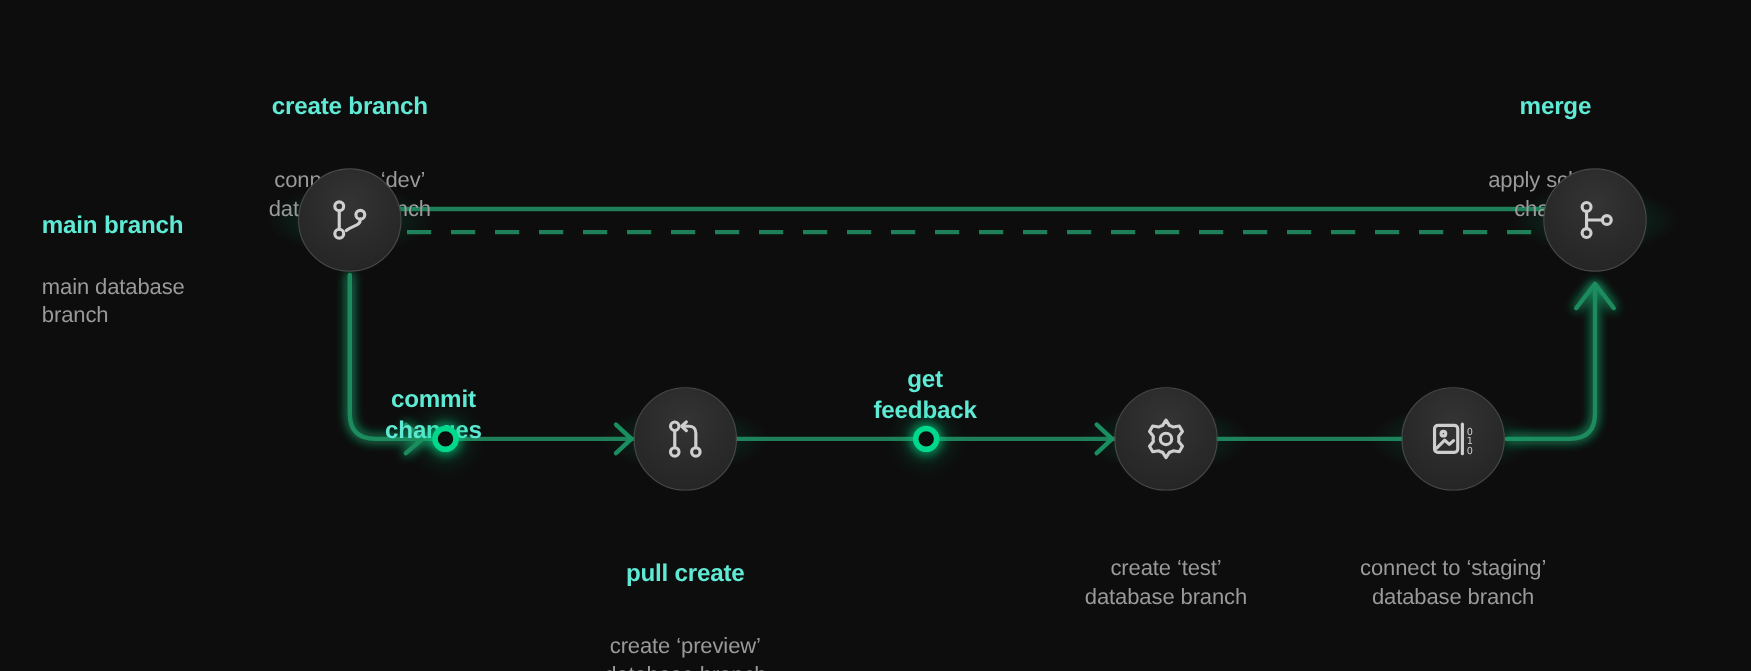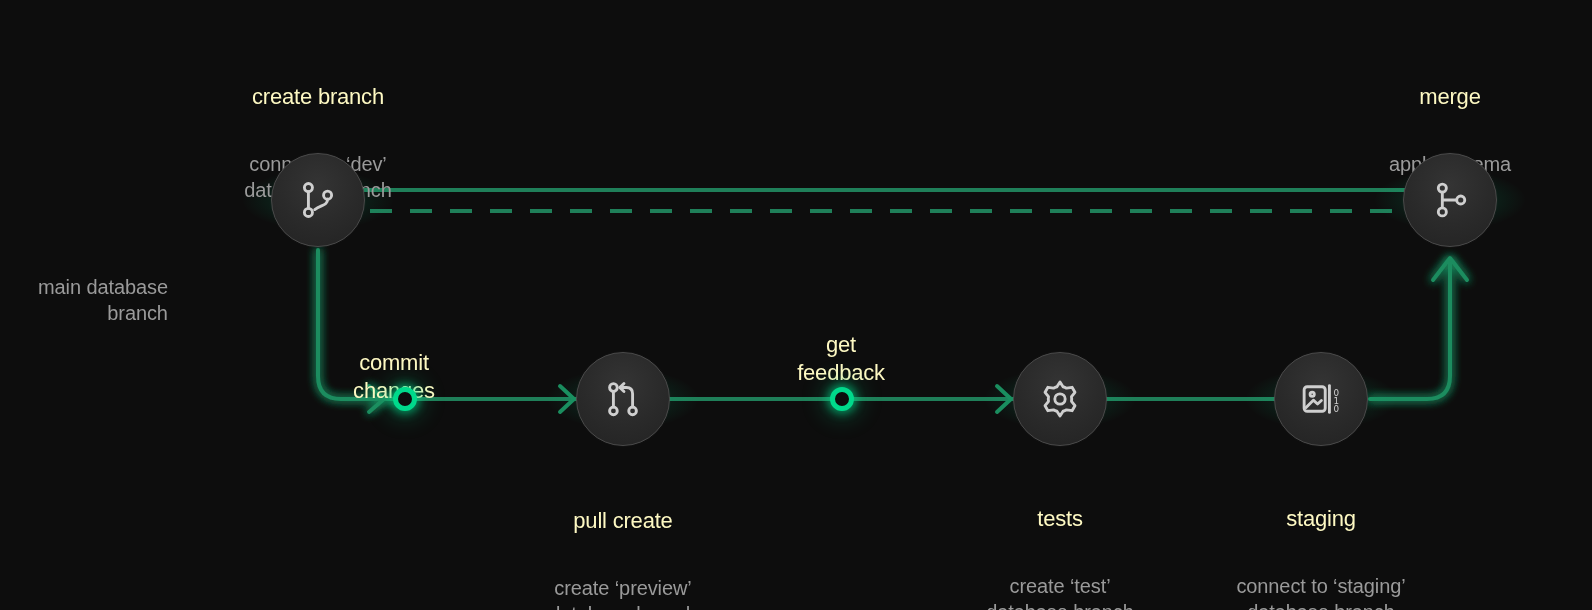--- a/index.html
+++ b/index.html
@@ -26,22 +26,22 @@
 
   
   .lbl {
     position: absolute;
     white-space: pre;
     line-height: 1.28;
   }
   .lbl .title {
     display: block;
     font-size: 22px;
-    font-weight: 400;
-    color: #fef9c3;
+    font-weight: 700;
+    color: #5eead4;
     letter-spacing: -0.2px;
   }
   .lbl .sub {
     display: block;
     font-size: 20px;
     font-weight: 400;
     color: #9a9a9a;
     letter-spacing: -0.1px;
   }
   .lbl.c { text-align: center; transform: translateX(-50%); }
@@ -146,22 +146,25 @@
       <path d="M 1433 280 L 1450 258 L 1467 280" fill="none" stroke="#1b8c5e" stroke-width="4" stroke-linecap="round" stroke-linejoin="round"></path>
     </g>
   </svg>
 
   <div class="halo" style="left:318px; top:200px;"></div>
   <div class="halo" style="left:1450px; top:200px;"></div>
   <div class="halo" style="left:623px; top:399px;"></div>
   <div class="halo" style="left:1060px; top:399px;"></div>
   <div class="halo" style="left:1321px; top:399px;"></div>
 
-
-  <div class="lbl l" style="left:38px; top:234px;text-align:right;">
+  <div class="lbl l" style="left:38px; top:150px;">
+    <span class="title">main branch</span>
+  </div>
+
+  <div class="lbl l" style="left:38px; top:208px;">
     <span class="sub">main database
 branch</span>
   </div>
 
   <div class="lbl c" style="left:318px; top:42px;">
     <span class="title">create branch</span>
     <span class="sub">connect to ‘dev’
 database branch</span>
   </div>
   <div class="node" style="left:318px; top:200px;">
@@ -213,45 +216,43 @@
         <path d="M12 3.1 L13.6 5.6 A6.9 6.9 0 0 1 15.4 6.35 L18.3 5.9 L19.8 8.5
                  L18.0 10.8 A6.9 6.9 0 0 1 18.0 13.2 L19.8 15.5 L18.3 18.1
                  L15.4 17.65 A6.9 6.9 0 0 1 13.6 18.4 L12 20.9 L10.4 18.4
                  A6.9 6.9 0 0 1 8.6 17.65 L5.7 18.1 L4.2 15.5 L6.0 13.2
                  A6.9 6.9 0 0 1 6.0 10.8 L4.2 8.5 L5.7 5.9 L8.6 6.35
                  A6.9 6.9 0 0 1 10.4 5.6 Z"></path>
       </svg>
     </span>
   </div>
   <div class="lbl c" style="left:1060px; top:464px;">
-    <span class="title">tests</span>
     <span class="sub">create ‘test’
 database branch</span>
   </div>
 
   <div class="node" style="left:1321px; top:399px;">
     <span>
       <svg width="46" height="46" viewBox="0 0 24 24" fill="none" stroke="#cfcfcf" stroke-width="1.5" stroke-linecap="round" stroke-linejoin="round">
         <rect x="3.2" y="5.6" width="11" height="12.8" rx="1.6"></rect>
         <circle cx="7.4" cy="9.5" r="1.1"></circle>
         <path d="M4.2 16.4 L8.0 12.6 L10.2 14.6 L12.2 12.8"></path>
         <path d="M16.4 5.0 V19.0"></path>
         <text x="20" y="10.2" font-size="4.6" fill="#cfcfcf" stroke="none" text-anchor="middle" font-family="DejaVu Sans, sans-serif">0</text>
         <text x="20" y="14.6" font-size="4.6" fill="#cfcfcf" stroke="none" text-anchor="middle" font-family="DejaVu Sans, sans-serif">1</text>
         <text x="20" y="19.0" font-size="4.6" fill="#cfcfcf" stroke="none" text-anchor="middle" font-family="DejaVu Sans, sans-serif">0</text>
       </svg>
     </span>
   </div>
   <div class="lbl c" style="left:1321px; top:464px;">
-    <span class="title">staging</span>
     <span class="sub">connect to ‘staging’
 database branch</span>
   </div>
 
-  <div class="lbl c" style="left:1450px; top:42px;">
+  <div class="lbl c" style="left:1414px; top:42px;">
     <span class="title">merge</span>
     <span class="sub">apply schema
 changes</span>
   </div>
   <div class="node" style="left:1450px; top:200px;">
     <span>
       <svg width="46" height="46" viewBox="0 0 24 24" fill="none" stroke="#cfcfcf" stroke-width="1.5" stroke-linecap="round" stroke-linejoin="round">
         <circle cx="8" cy="5.8" r="2.1"></circle>
         <circle cx="8" cy="18.2" r="2.1"></circle>
         <circle cx="17.6" cy="12" r="2.1"></circle>

